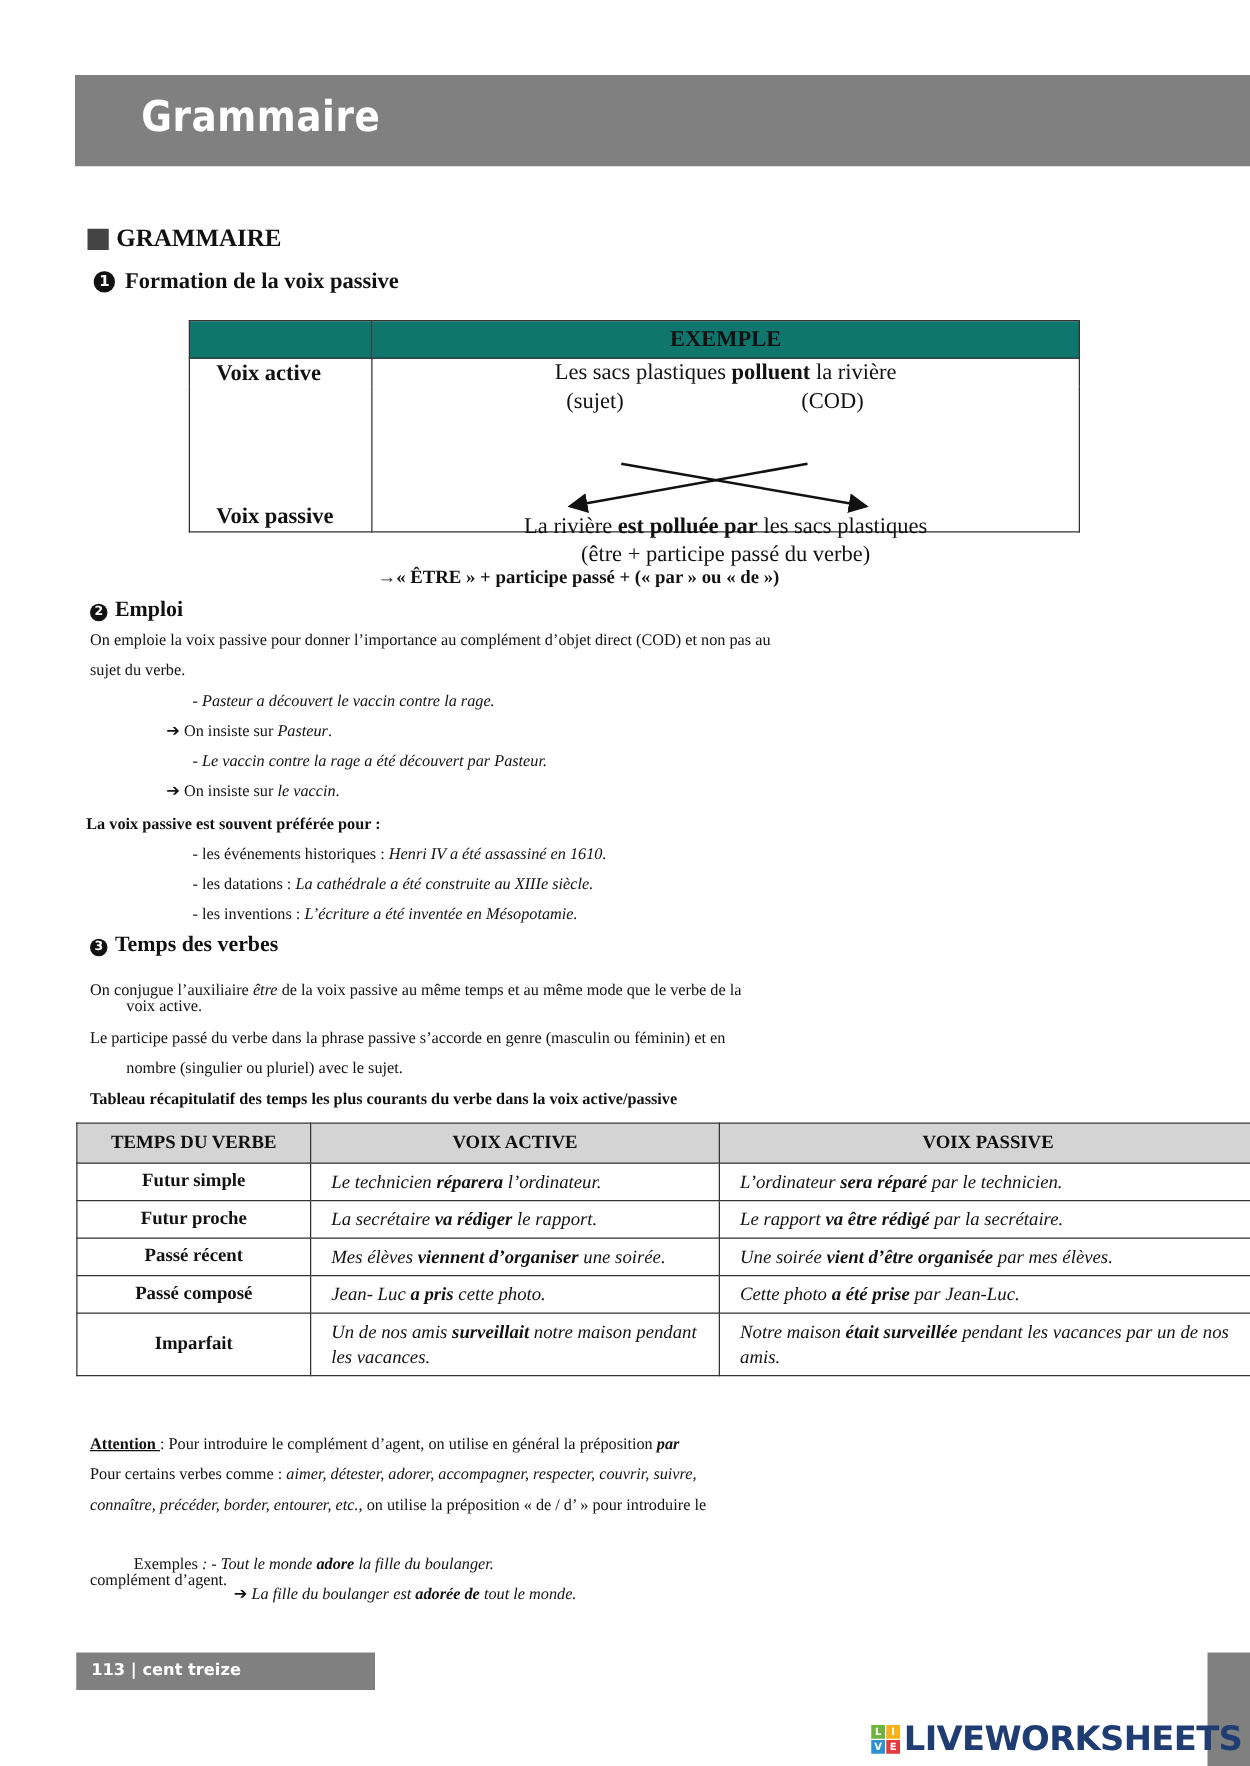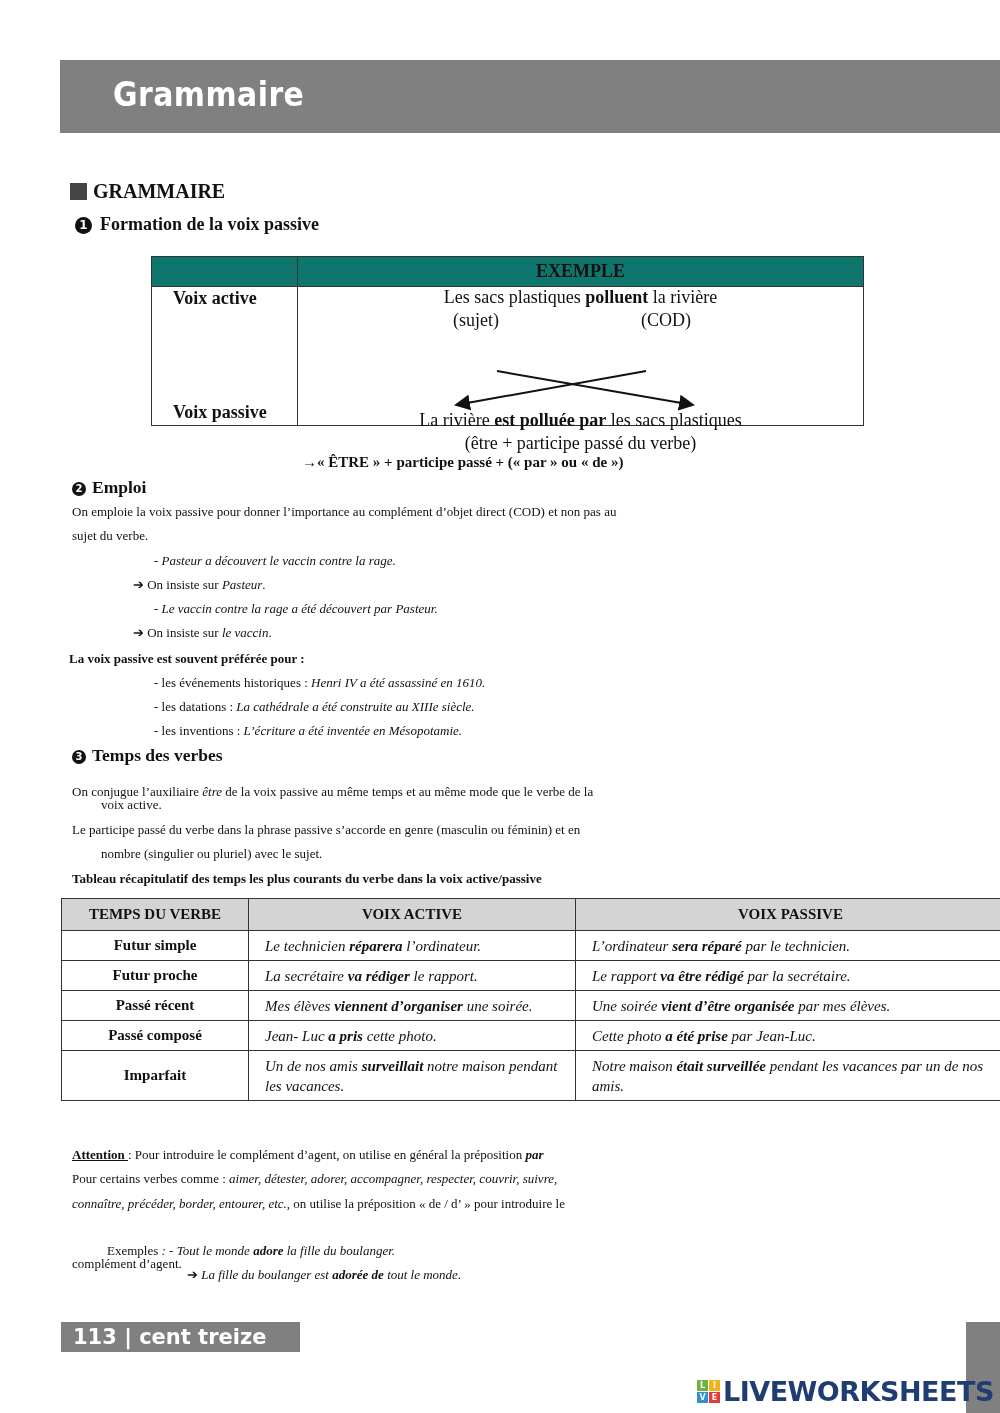--- a/index.html
+++ b/index.html
@@ -20,21 +20,21 @@
   table.ex th { background:#0f766e; height:29px; font-weight:bold; text-align:center; font-size:18px; }
   .p { font-size:13px; line-height:24px; }
   .it { font-style:italic; }
   .b { font-weight:bold; }
   table.rec { position:absolute; left:61px; top:898px; width:945px; border-collapse:collapse; font-size:15px; }
   table.rec th { background:#d4d4d4; height:29px; border:1px solid #333; font-weight:bold; font-size:15px; }
   table.rec td { border:1px solid #333; height:29px; padding:0 0 0 16px; }
   table.rec td.tense { text-align:center; font-weight:bold; padding:0; }
   table.rec td.ex { font-style:italic; line-height:20px; }
   .footer-bar { position:absolute; left:61px; top:1322px; width:239px; height:30px; background:#808080;
-                color:#fff; font-family:"DejaVu Sans", sans-serif; font-weight:bold; font-size:21px; line-height:30px; padding-left:12px; box-sizing:border-box; }
+                color:#fff; font-family:"DejaVu Sans", sans-serif; font-weight:bold; font-size:13px; line-height:30px; padding-left:12px; box-sizing:border-box; }
   .side-bar { position:absolute; left:966px; top:1322px; width:34px; height:91px; background:#808080; }
   .lw { position:absolute; left:697px; top:1376px; display:flex; align-items:center; }
   .lw-icon { display:grid; grid-template-columns:11px 11px; grid-template-rows:11px 11px; gap:1px; margin-right:3px; }
   .lw-icon span { display:block; font-size:8px; color:#fff; text-align:center; line-height:11px; font-family:"DejaVu Sans", sans-serif; font-weight:bold; }
   .lw-text { font-family:"DejaVu Sans", sans-serif; font-weight:bold; font-size:27px; color:#1f3d73; letter-spacing:-0.5px; }
 </style>
 </head>
 <body>
 
 <div class="banner">

